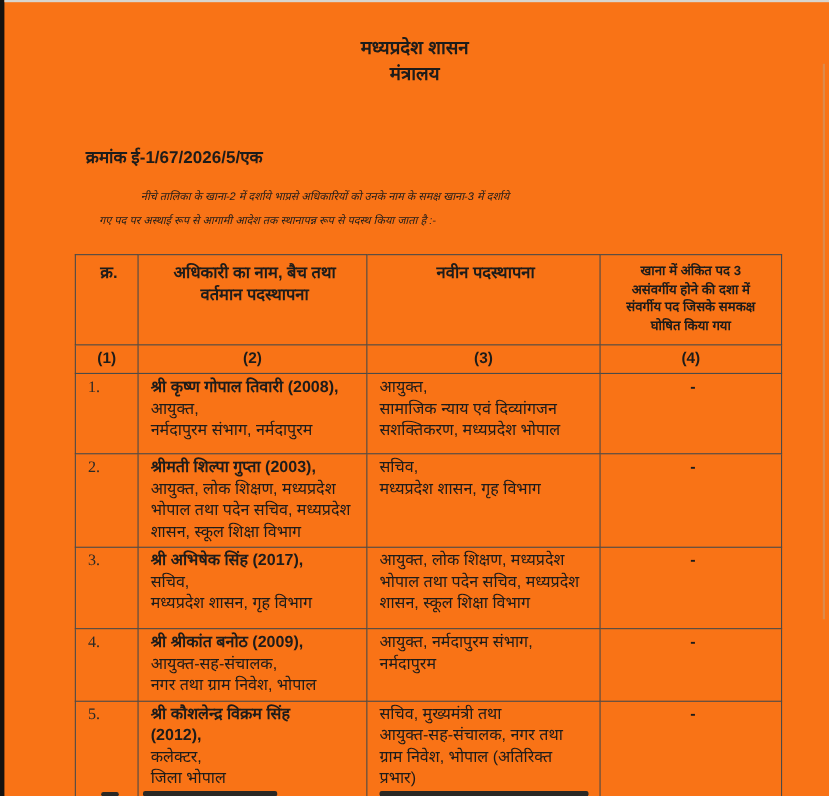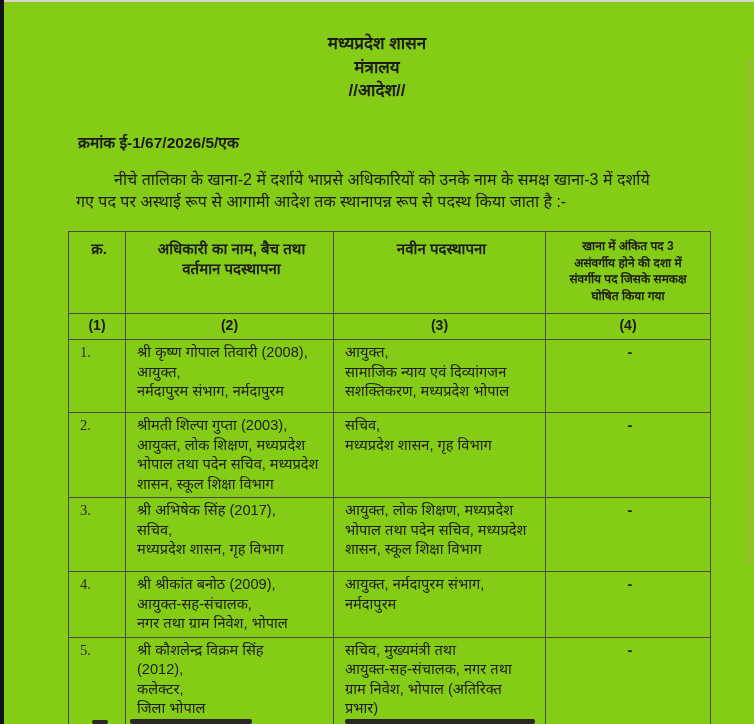--- a/index.html
+++ b/index.html
@@ -1,19 +1,19 @@
 <!DOCTYPE html>
 <html><head>
 <meta charset="utf-8">
 <style>
   html,body{margin:0;padding:0;background:#e9e7e2;}
   .page{
     position:relative;
     width:754px;height:724px;
-    background:#84cc16;
+    background:#f97316;
     overflow:hidden;
     font-family:"Liberation Sans","DejaVu Sans",sans-serif;
     color:#1e1c1a;
   }
   
   .edge-strip{position:absolute;left:0;top:0;width:4px;height:724px;background:#16120f;}
   .edge-line{position:absolute;left:748px;top:58px;width:2px;height:505px;background:#c79d76;opacity:.55;}
   .top-line{position:absolute;left:4px;top:0;width:750px;height:2px;background:#d8d5cf;}
 
   
@@ -22,23 +22,23 @@
     text-align:center;font-weight:700;font-size:17px;line-height:23.5px;
   }
   
   .refline{
     position:absolute;top:131px;left:78px;width:614px;
     display:flex;justify-content:space-between;
     font-weight:700;font-size:15.5px;align-items:center;
   }
   
   .intro{
-    position:absolute;top:169px;left:76px;width:640px;margin:0;
-    font-size:16px;line-height:21.5px;
-    white-space:pre-line;text-indent:38px;
+    position:absolute;top:169px;left:90px;width:640px;margin:0;
+    font-size:10px;line-height:21.5px;
+    white-space:pre-line;text-indent:38px;font-style:italic;
   }
   
   table.order{
     position:absolute;left:68px;top:231px;width:642px;
     border-collapse:collapse;table-layout:fixed;
   }
   table.order col.c1{width:57px;}
   table.order col.c2{width:208px;}
   table.order col.c3{width:212px;}
   table.order col.c4{width:165px;}
@@ -47,21 +47,21 @@
     vertical-align:top;
     font-size:14.6px;line-height:19.5px;
     padding:3px 7px 3px 11px;
     overflow:hidden;
     margin-top:30px;
   }
   tr.hdr th{font-weight:700;text-align:center;padding-top:7px;white-space:pre-line;font-size:15px;}
   tr.hdr th.small{font-size:12px;line-height:16.5px;padding:6px 4px;}
   tr.nums td{font-weight:700;text-align:center;padding:2px 0 0 0;font-size:14px;}
   td.sno{padding:3px 2px 0 9px;font-size:13.8px;color:#2b2926;font-family:"Liberation Serif","DejaVu Serif",serif;}
-  td.officer .nm{display:block;font-weight:400;white-space:pre-line;}
+  td.officer .nm{display:block;font-weight:700;white-space:pre-line;}
   td.officer .rest{display:block;white-space:pre-line;}
   td.posting{white-space:pre-line;}
   td.equiv{text-align:center;padding-top:5px;font-weight:700;}
   
   .cut{position:absolute;background:#2b2824;border-radius:2px;filter:blur(.4px);}
   .cut.a{left:92px;top:720px;width:16px;height:4px;}
   .cut.b{left:130px;top:719px;width:122px;height:5px;}
   .cut.c{left:345px;top:719px;width:190px;height:5px;}
 </style>
 </head>
@@ -69,21 +69,20 @@
 
 <div class="page">
 
   <div class="edge-strip"></div>
   <div class="edge-line"></div>
   <div class="top-line"></div>
 
   <div class="letterhead">
     <div>मध्यप्रदेश शासन</div>
     <div>मंत्रालय</div>
-    <div>//आदेश//</div>
   </div>
 
   <div class="refline">
     <span>क्रमांक ई-1/67/2026/5/एक</span>
   </div>
 
   <p class="intro">नीचे तालिका के खाना-2 में दर्शाये भाप्रसे अधिकारियों को उनके नाम के समक्ष खाना-3  में दर्शाये
 गए पद पर अस्थाई रूप से आगामी आदेश तक स्थानापन्न रूप से पदस्थ किया जाता है :-</p>
 
   <table class="order">

